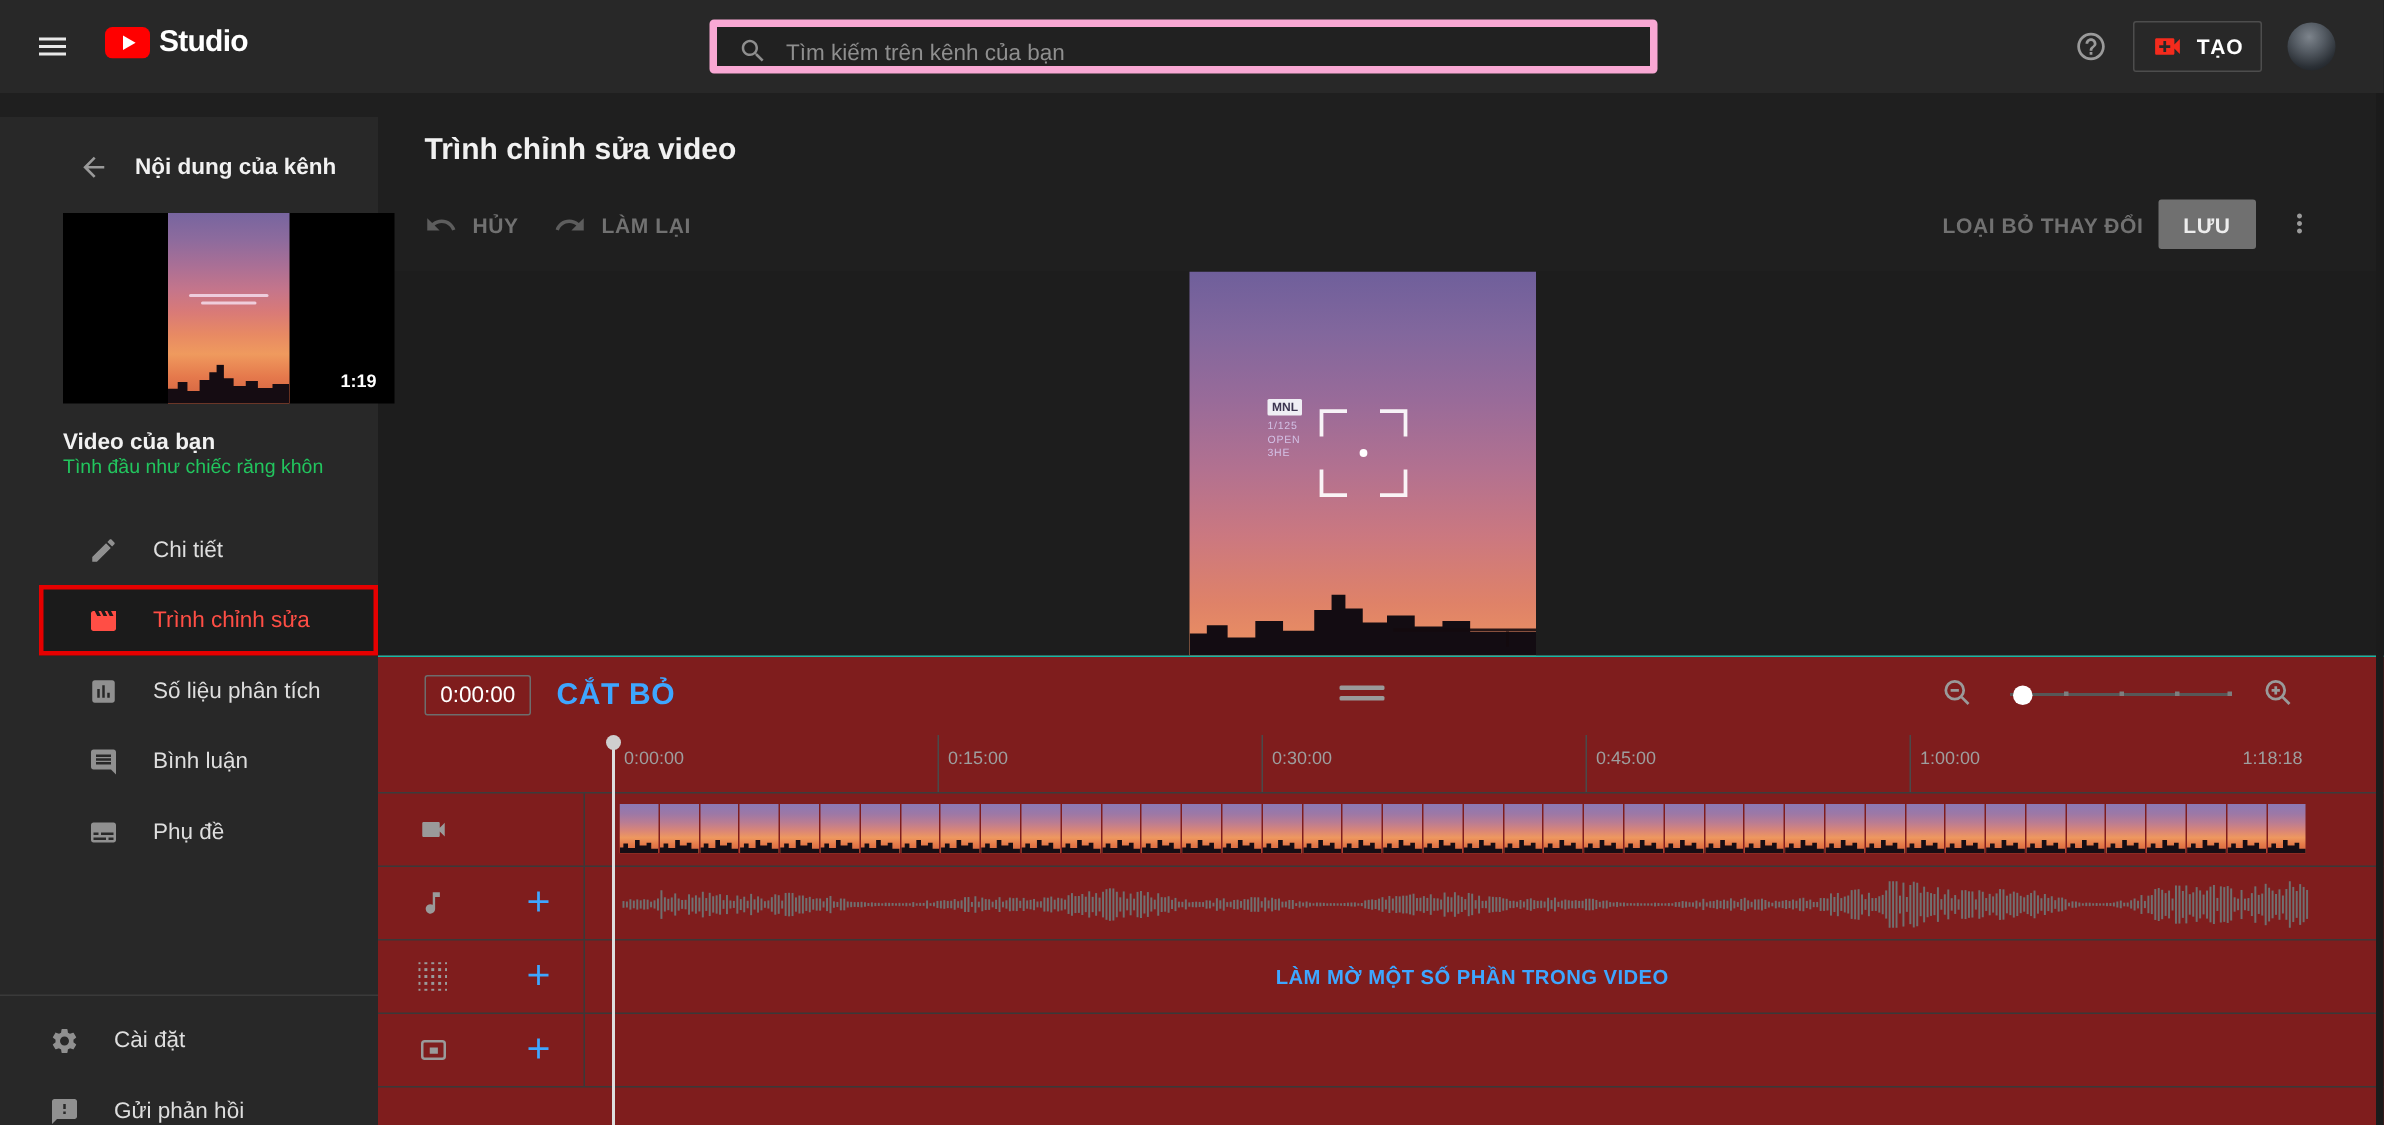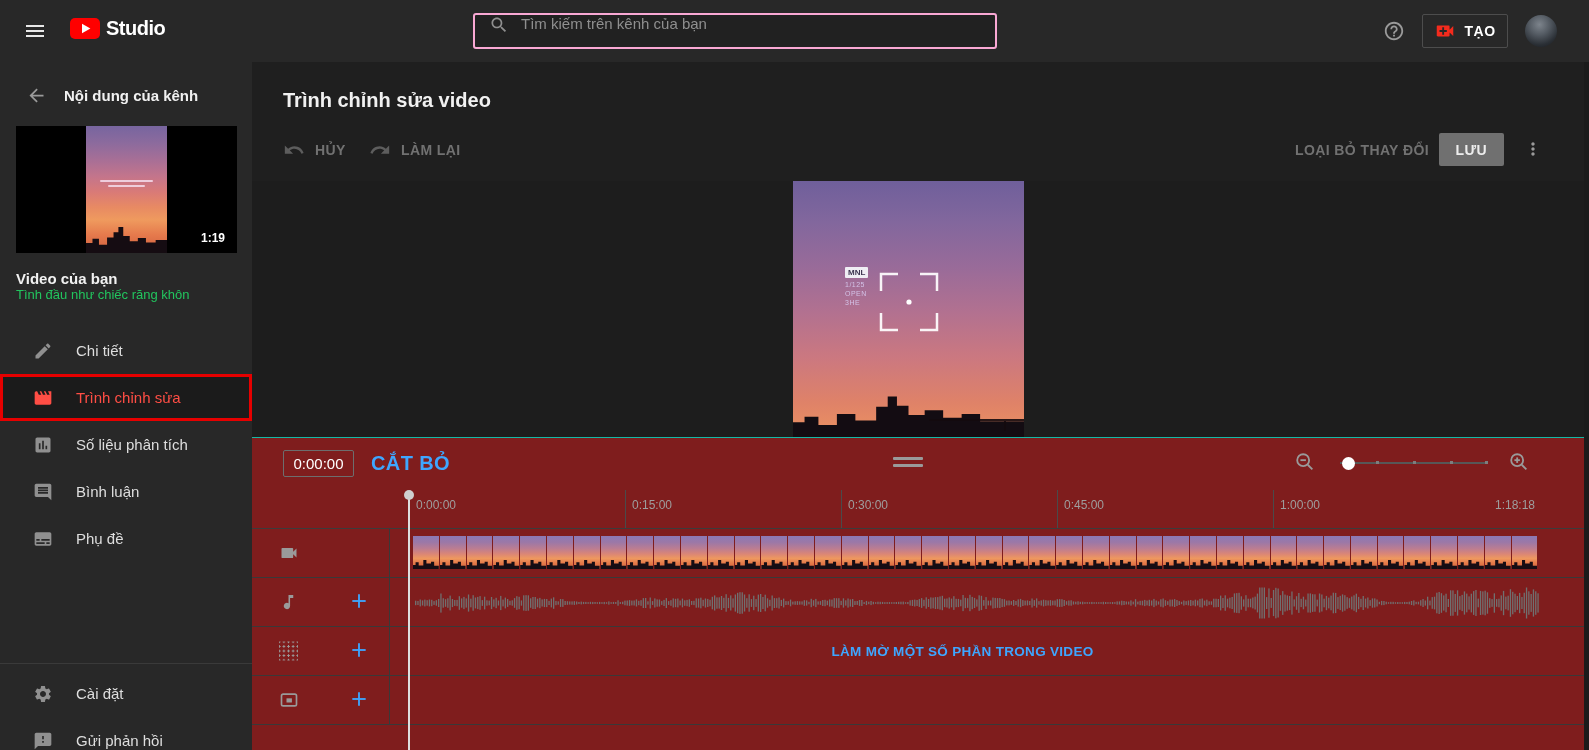--- a/index.html
+++ b/index.html
@@ -4,35 +4,35 @@
 <style>
   * { box-sizing: border-box; margin: 0; padding: 0; }
   html,body { width:1589px; height:750px; overflow:hidden; background:#1f1f1f;
     font-family:"Liberation Sans","DejaVu Sans",sans-serif; color:#f1f1f1; }
 
   
   .topbar { position:fixed; top:0; left:0; width:1589px; height:62px; background:#282828; z-index:50; }
   .hamburger { position:absolute; left:21px; top:19px; width:28px; height:24px; background:none; border:none; cursor:pointer; }
   .logo { position:absolute; left:70px; top:17px; display:flex; align-items:center; gap:6px; cursor:pointer; }
   .logo-text { font-size:20px; font-weight:700; letter-spacing:-0.5px; color:#fff; }
-  .search-wrap { position:absolute; left:473px; top:13px; width:524px; height:36px;
-    border:2px solid #f9a8d4; border-radius:3px; background:#212121; display:flex; align-items:flex-start; }
+  .search-wrap { position:absolute; left:473px; top:13px; width:632px; height:36px;
+    border:5px solid #f9a8d4; border-radius:3px; background:#212121; display:flex; align-items:flex-end; }
   .search-wrap input { flex:1; border:none; outline:none; background:transparent; color:#f1f1f1; font-size:15px;
     font-family:inherit; }
   .search-wrap input::placeholder { color:#8f8f8f; }
   .search-glyph { margin:0 12px 0 14px; display:flex; }
   .help-btn { position:absolute; left:1383px; top:20px; width:22px; height:22px; background:none; border:none; cursor:pointer; padding:0; }
   .create-btn { position:absolute; left:1422px; top:14px; width:86px; height:34px; background:transparent;
     border:1px solid #4d4d4d; border-radius:2px; display:flex; align-items:center; justify-content:center; gap:8px; cursor:pointer; }
   .create-btn span { color:#fff; font-size:14px; font-weight:700; letter-spacing:.5px; }
   .avatar { position:absolute; left:1525px; top:15px; width:32px; height:32px; border-radius:50%;
     background:radial-gradient(circle at 45% 30%, #7d848c 0%, #555c64 35%, #2b3036 70%, #14171b 100%); cursor:pointer; }
 
   
-  .sidebar { position:fixed; left:0; top:62px; width:252px; bottom:0; background:#282828; z-index:40; }
+  .sidebar { position:fixed; left:0; top:78px; width:252px; bottom:0; background:#282828; z-index:40;padding-left:26px; }
   .sidebar-back { display:flex; align-items:center; gap:17px; padding:23px 0 12px 26px; }
   .back-btn { background:none; border:none; cursor:pointer; padding:0; display:flex; }
   .back-title { font-size:15px; font-weight:700; color:#f1f1f1; }
   .video-thumb { margin:8px 0 0 16px; width:221px; height:127px; background:#000; position:relative; }
   .thumb-video { position:absolute; left:70px; top:0; width:81px; height:127px; overflow:hidden;
     background:linear-gradient(180deg,#77659f 0%,#8d6b9d 14%,#a86f96 27%,#c4758b 40%,#d97a77 52%,#e88a63 64%,#ef9a5e 74%,#e5794c 86%,#cf5f3e 100%); }
   .thumb-caption { position:absolute; left:14px; top:54px; width:53px; }
   .thumb-caption i { display:block; height:2px; background:rgba(245,220,235,.85); margin-bottom:3px; border-radius:1px; }
   .thumb-caption i:last-child { width:70%; margin-left:15%; }
   .thumb-skyline { position:absolute; bottom:0; left:0; right:0; height:26px; background:#150c12;
@@ -102,21 +102,21 @@
   .track-head .t-icon { position:absolute; left:27px; top:50%; transform:translateY(-50%); display:flex; }
   .add-btn { position:absolute; left:96px; top:50%; transform:translateY(-50%); width:22px; height:22px;
     background:none; border:none; cursor:pointer; padding:0; }
   .track-body { flex:1; position:relative; }
   .filmstrip { position:absolute; left:23px; top:7px; width:1127px; height:33px; display:flex; overflow:hidden; cursor:pointer; }
   .film-cell { flex:0 0 25.8px; margin-right:1px; position:relative;
     background:linear-gradient(180deg,#8b79b4 0%,#9d78a6 20%,#bb7d92 38%,#da8677 54%,#ee985f 68%,#e57a49 82%,#d2613c 100%); }
   .film-skyline { position:absolute; bottom:0; left:0; right:0; height:9px; background:#160d14;
     clip-path:polygon(0 55%,10% 55%,10% 25%,22% 25%,22% 60%,40% 60%,40% 0,52% 0,52% 40%,70% 40%,70% 20%,82% 20%,82% 65%,100% 65%,100% 100%,0 100%); }
   .waveform { position:absolute; left:23px; top:9px; width:1127px; height:32px; cursor:pointer; }
-  .blur-cta { position:absolute; left:9px; width:1127px; top:0; height:48px; background:none; border:none;
+  .blur-cta { position:absolute; left:28px; width:1127px; top:0; height:48px; background:none; border:none;
     color:#3ea6ff; font-size:13.5px; font-weight:700; letter-spacing:.3px; cursor:pointer; font-family:inherit; }
   .blur-icon-grid { width:19px; height:19px;
     background-image:radial-gradient(circle,#9a9a9a 1.1px,transparent 1.25px); background-size:4.6px 4.6px; background-position:center; }
 
   .playhead { position:absolute; left:156px; top:55px; width:2px; height:286px; background:#dedede; z-index:10; cursor:ew-resize; }
   .playhead-knob { position:absolute; left:-4px; top:-3px; width:10px; height:10px; border-radius:50%; background:#cfcfcf; }
 
   .scroll-strip { position:absolute; right:0; top:0; width:5px; bottom:0; background:#1b1b1b; cursor:pointer; }
 </style>
 </head>

